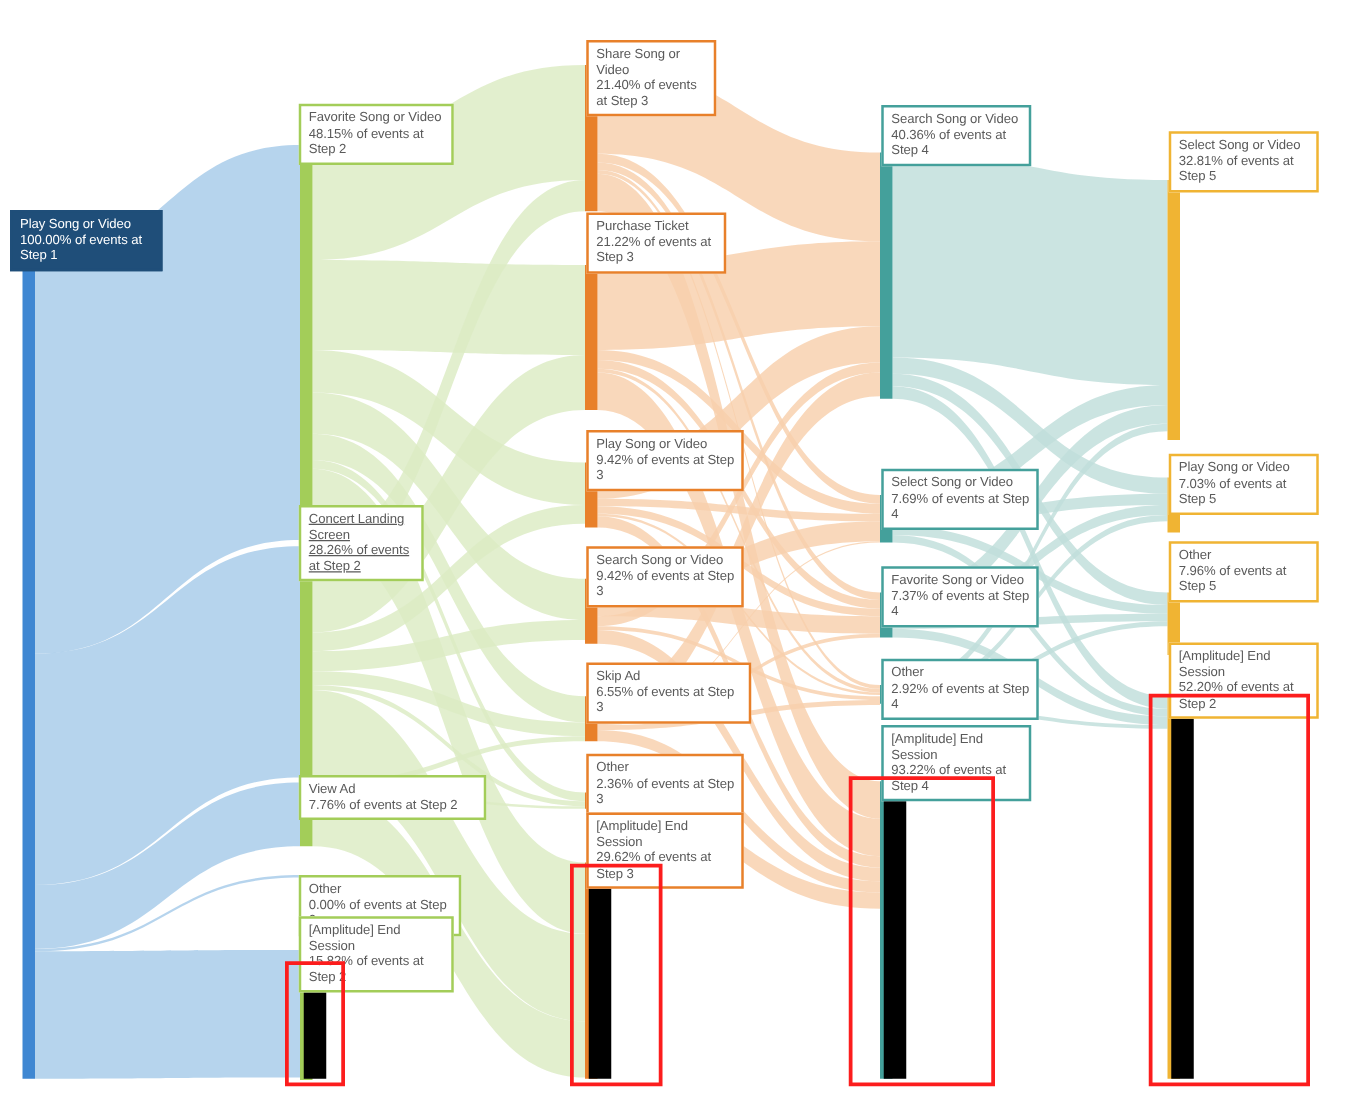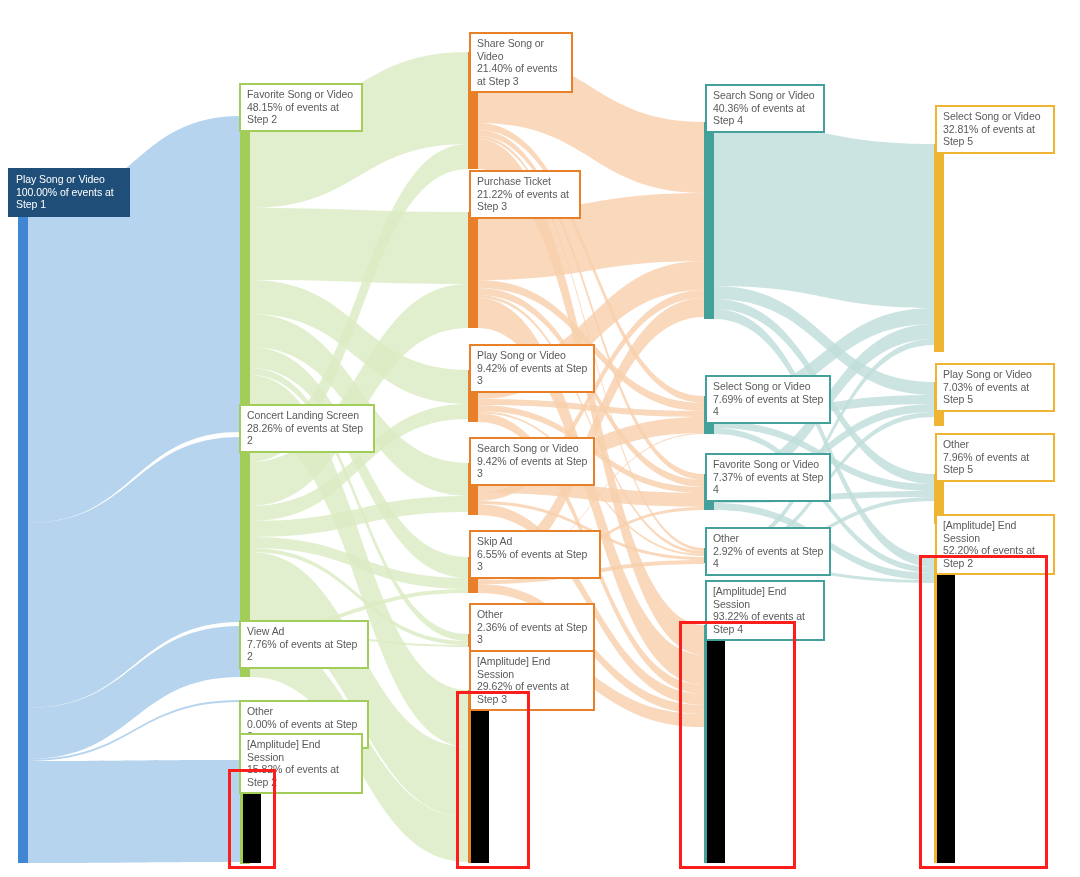--- a/index.html
+++ b/index.html
@@ -124,25 +124,25 @@
     </div>
   <div id="labels-layer">
       <div class="nodelabel root" style="left: 8px; top: 168px; width: 122px; min-height: 42px;">
         <span class="ttl">Play Song or Video</span>
         <span class="pct">100.00% of events at Step 1</span>
       </div>
       <div class="nodelabel" style="left: 239px; top: 83px; width: 124px; min-height: 45px; border-color: rgb(163, 205, 89);">
         <span class="ttl">Favorite Song or Video</span>
         <span class="pct">48.15% of events at Step 2</span>
       </div>
-      <div class="nodelabel" style="left: 239px; top: 404px; width: 136px; min-height: 45px; border-color: rgb(163, 205, 89);">
+      <div class="nodelabel" style="left: 239px; top: 404px; width: 100px; min-height: 45px; border-color: rgb(163, 205, 89); text-decoration: underline;">
         <span class="ttl">Concert Landing Screen</span>
         <span class="pct">28.26% of events at Step 2</span>
       </div>
-      <div class="nodelabel" style="left: 239px; top: 620px; width: 130px; min-height: 32px; border-color: rgb(163, 205, 89);">
+      <div class="nodelabel" style="left: 239px; top: 620px; width: 150px; min-height: 32px; border-color: rgb(163, 205, 89);">
         <span class="ttl">View Ad</span>
         <span class="pct">7.76% of events at Step 2</span>
       </div>
       <div class="nodelabel" style="left: 239px; top: 700px; width: 130px; min-height: 32px; border-color: rgb(163, 205, 89);">
         <span class="ttl">Other</span>
         <span class="pct">0.00% of events at Step 2</span>
       </div>
       <div class="nodelabel" style="left: 239px; top: 733px; width: 124px; min-height: 45px; border-color: rgb(163, 205, 89);">
         <span class="ttl">[Amplitude] End Session</span>
         <span class="pct">15.82% of events at Step 2</span>

